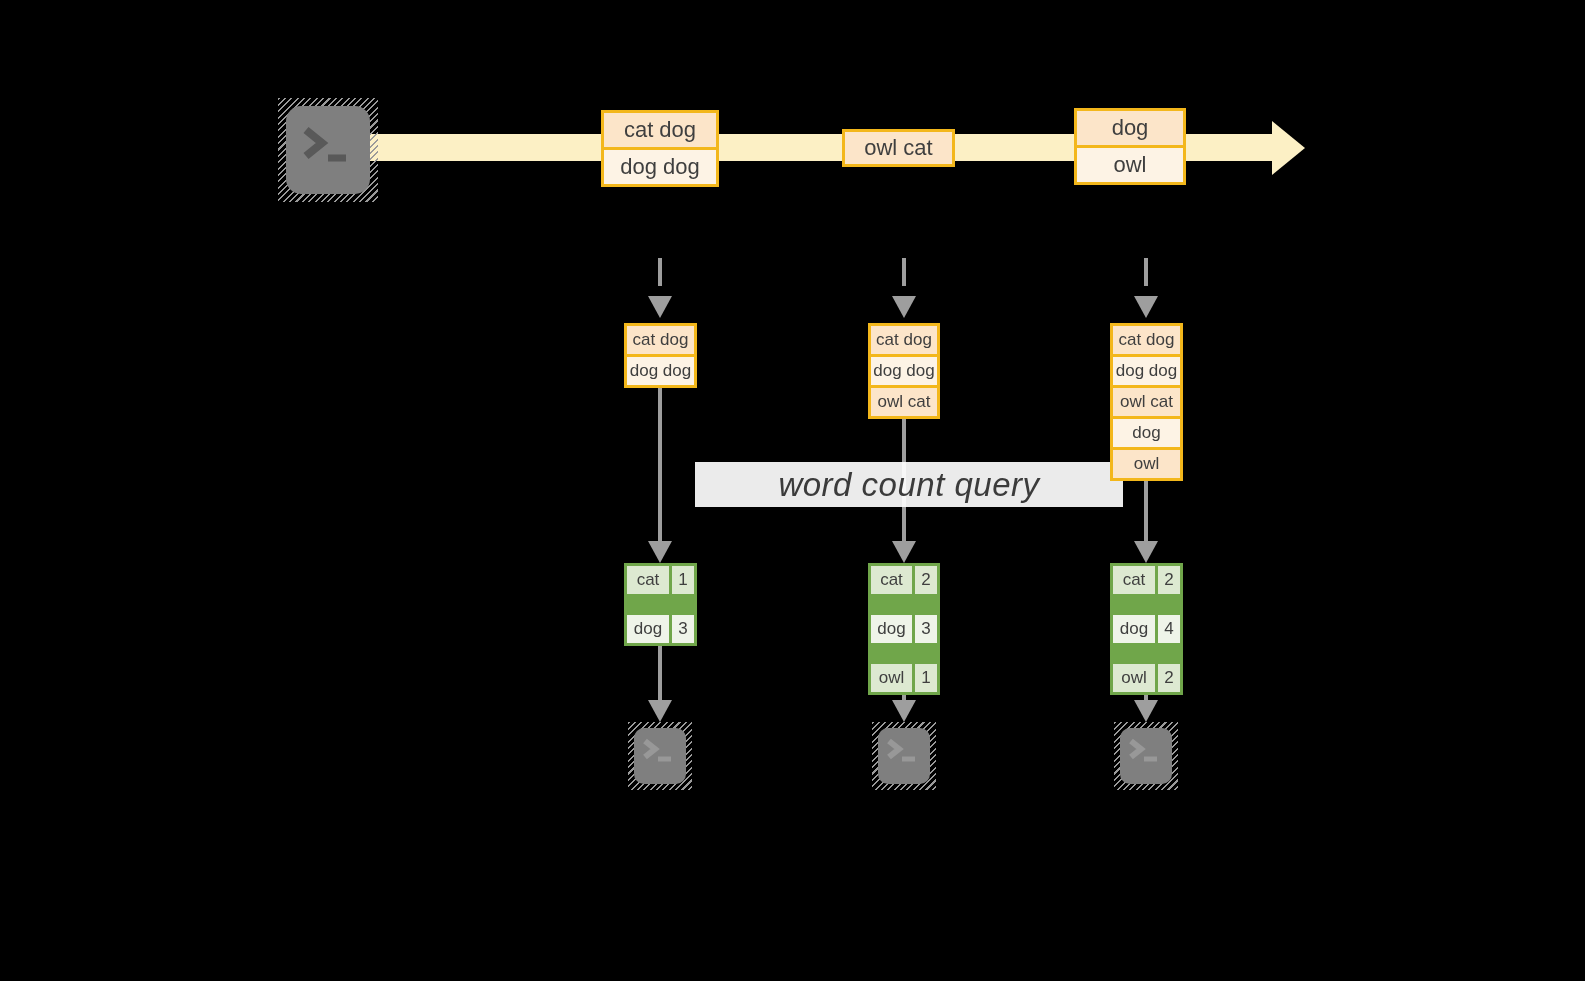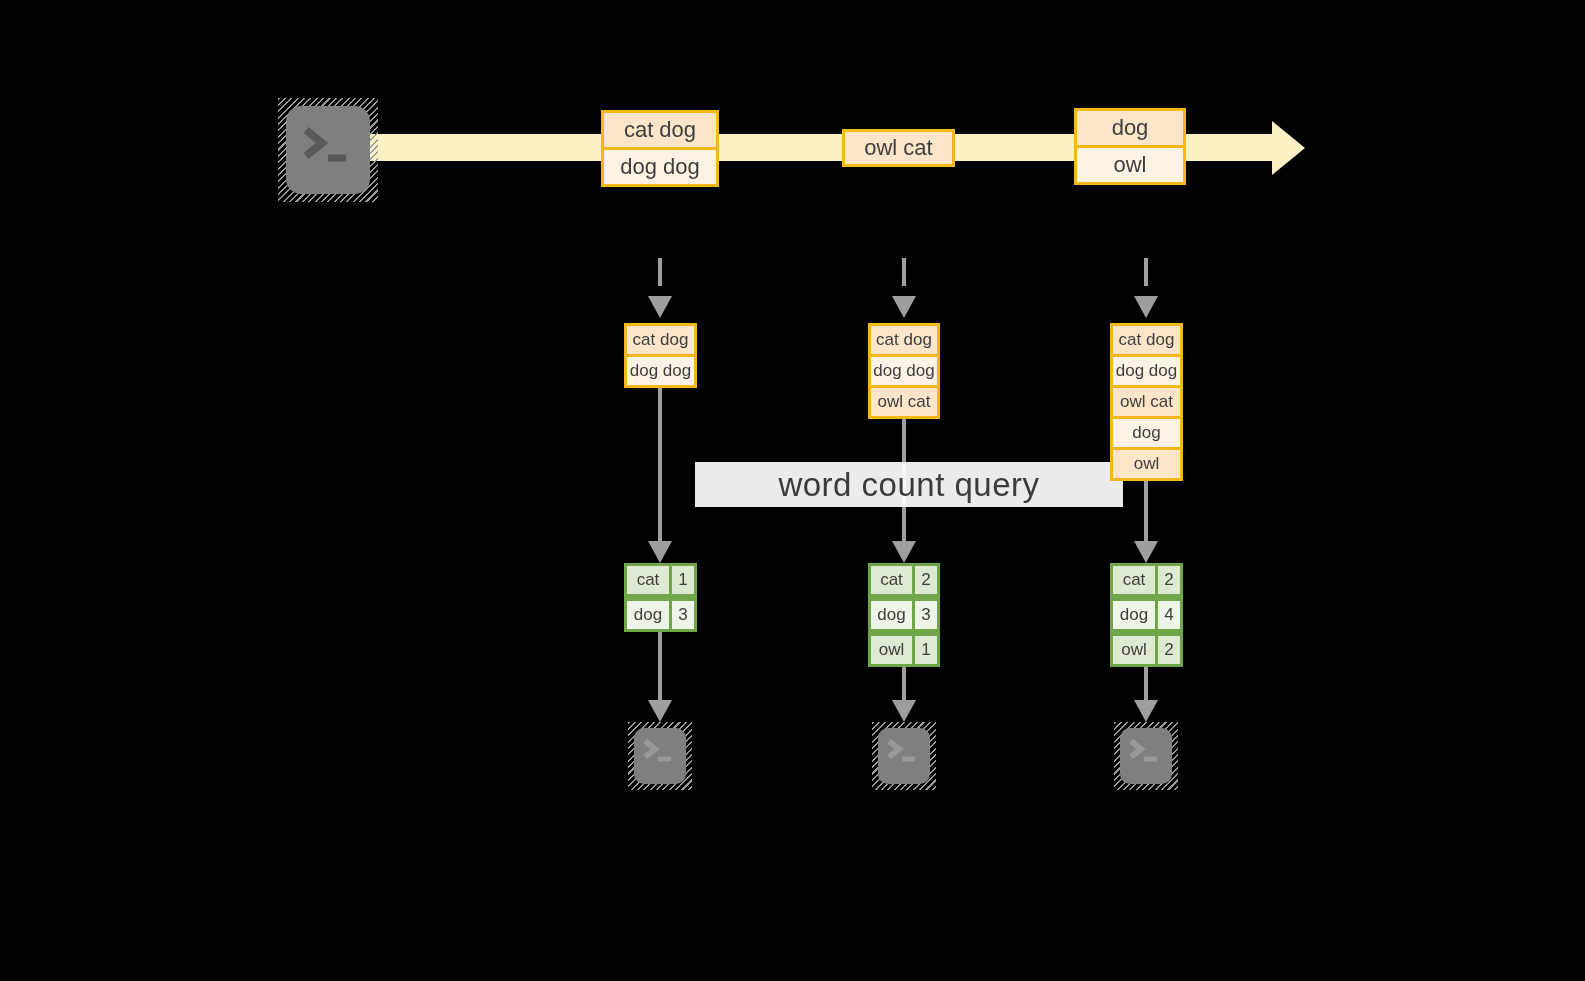--- a/index.html
+++ b/index.html
@@ -14,21 +14,21 @@
   
   .obox{position:absolute;display:flex;flex-direction:column;gap:3px;
     border:3px solid #f3b71b;background:#f3b71b;box-sizing:border-box;z-index:3;}
   .obox .cell{display:flex;align-items:center;justify-content:center;color:#3f3f3f;}
   .obox .cell:nth-child(odd){background:#fce5c9;}
   .obox .cell:nth-child(even){background:#fdf3e5;}
   .batch .cell{font-size:22px;}
   .stack .cell{font-size:17px;height:28px;}
   .rh34{height:34px;} .rh32{height:32px;}
   
-  .gbox{position:absolute;display:flex;flex-direction:column;gap:7px;
+  .gbox{position:absolute;display:flex;flex-direction:column;gap:21px;
     border:3px solid #70a64a;background:#70a64a;box-sizing:border-box;z-index:3;}
   .grow{display:flex;gap:3px;height:28px;}
   .grow .w{flex:1;display:flex;align-items:center;justify-content:center;font-size:17px;}
   .grow .c{width:22px;display:flex;align-items:center;justify-content:center;font-size:17px;}
   .grow:nth-child(odd) .w,.grow:nth-child(odd) .c{background:#dde9d1;}
   .grow:nth-child(even) .w,.grow:nth-child(even) .c{background:#eff4e9;}
   
   .aline{position:absolute;width:4px;background:#9e9e9e;z-index:1;}
   .ahead{position:absolute;width:0;height:0;border-left:12px solid transparent;
     border-right:12px solid transparent;border-top:22px solid #9e9e9e;z-index:1;}
@@ -90,21 +90,21 @@
     <div class="cell">owl cat</div>
   </div>
   <div class="obox stack" style="left:1110px;top:323px;width:73px;">
     <div class="cell">cat dog</div>
     <div class="cell">dog dog</div>
     <div class="cell">owl cat</div>
     <div class="cell">dog</div>
     <div class="cell">owl</div>
   </div>
 
-  <div class="qlabel" style="left:695px;top:462px;width:428px;height:45px;">
+  <div class="qlabel" style="left:695px;top:462px;width:428px;height:45px;font-style:italic;">
     <span>word count query</span>
   </div>
 
   <div class="aline" style="left:658px;top:388px;height:153px;"></div>
   <div class="ahead" style="left:648px;top:541px;"></div>
 
   <div class="aline" style="left:902px;top:419px;height:122px;"></div>
   <div class="ahead" style="left:892px;top:541px;"></div>
 
   <div class="aline" style="left:1144px;top:481px;height:60px;"></div>

